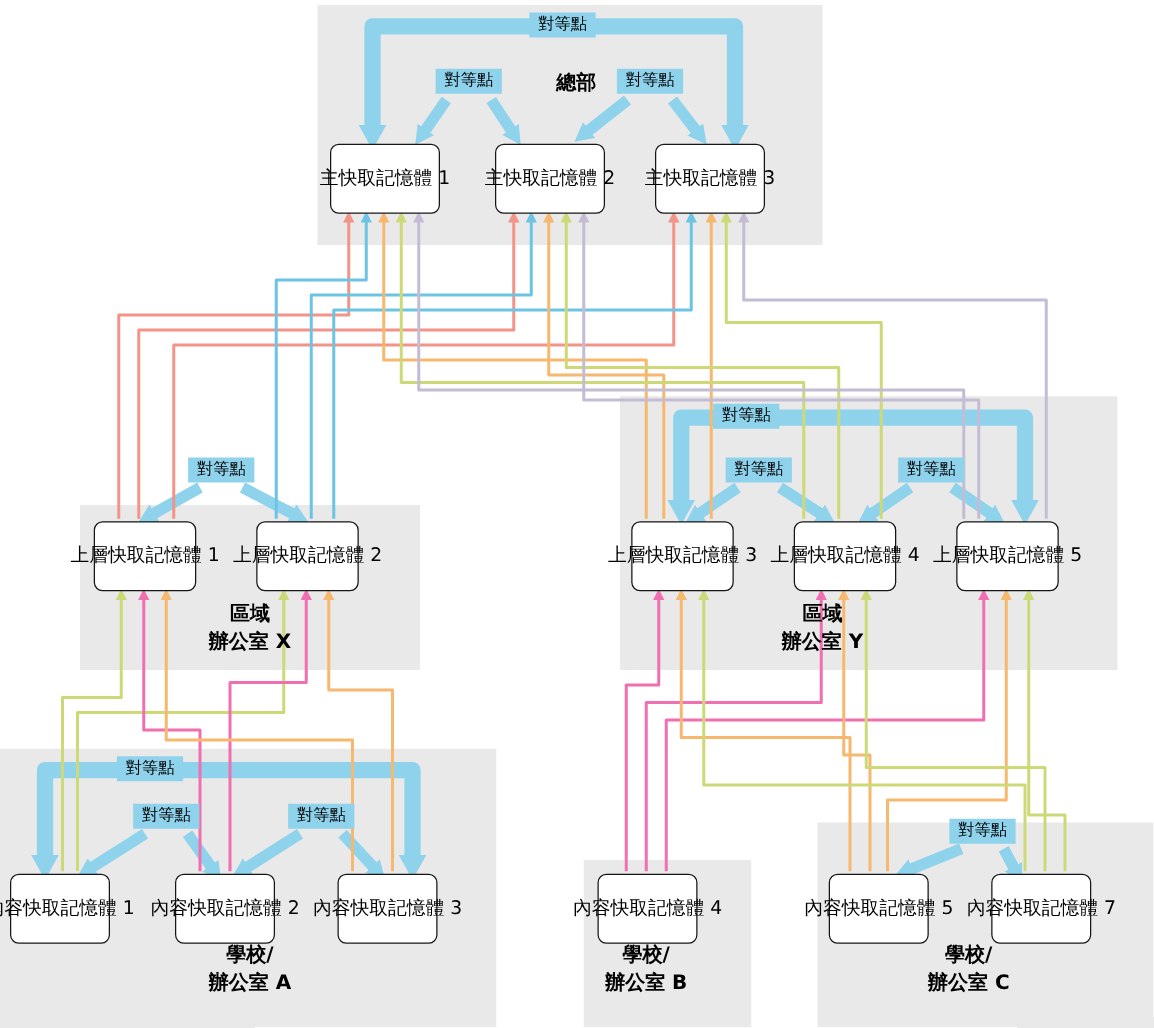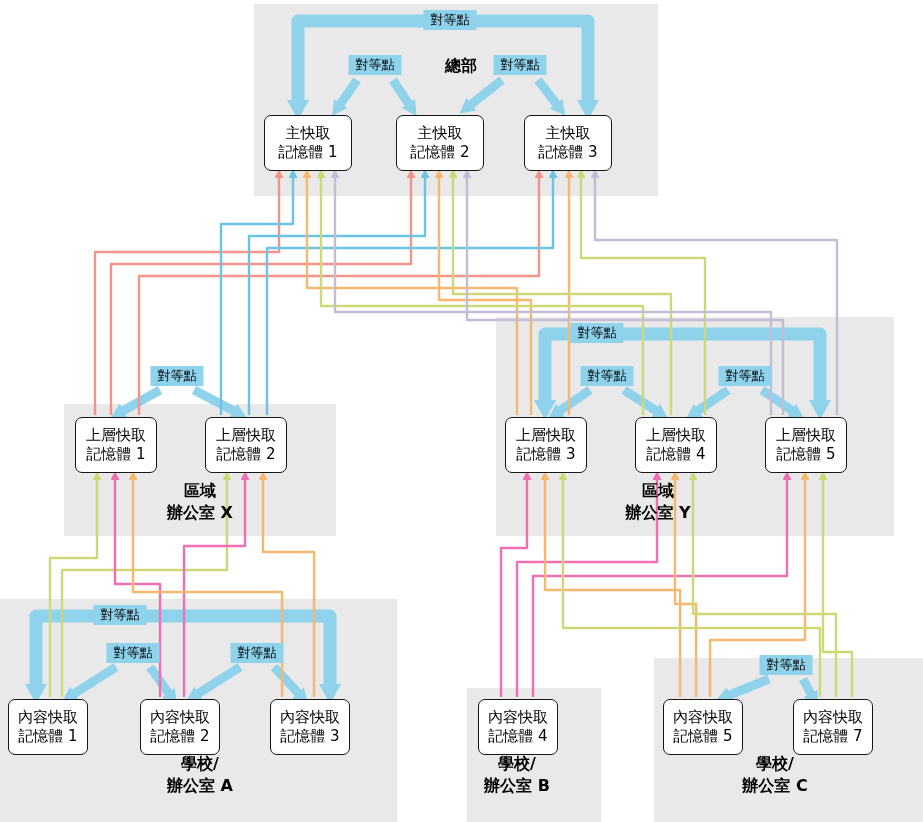--- a/index.html
+++ b/index.html
@@ -5,21 +5,21 @@
   html,body { margin:0; padding:0; background:#fff; }
   #stage {
     position:relative; width:923px; height:822px; background:#fff;
     font-family:"DejaVu Sans","Liberation Sans",sans-serif; color:#000;
     overflow:hidden;
   }
   .panel { position:absolute; background:#e9e9e9; z-index:1; }
   #wires { position:absolute; left:0; top:0; z-index:2; }
   .node {
     position:absolute; background:#fff; border:1.8px solid #161616;
-    border-radius:7px; display:flex; flex-direction:column; align-items:center;
+    border-radius:7px; display:flex; align-items:center;
     justify-content:center; font-size:15px; line-height:1.3; z-index:3;
     text-align:center; white-space:nowrap;
   }
   .chip {
     position:absolute; background:var(--peer,#8fd2ec); padding:2px 7px;
     font-size:13px; line-height:1.2; z-index:4; transform:translateX(-50%);
     white-space:nowrap;
   }
   .biglabel {
     position:absolute; font-weight:bold; font-size:16px; line-height:1.35;

